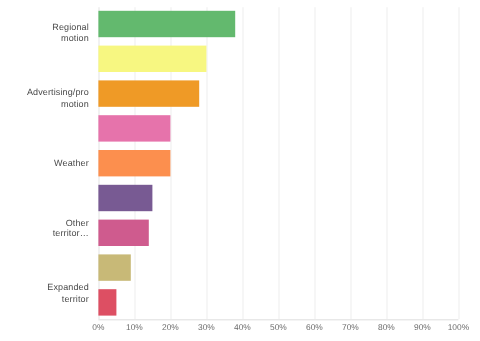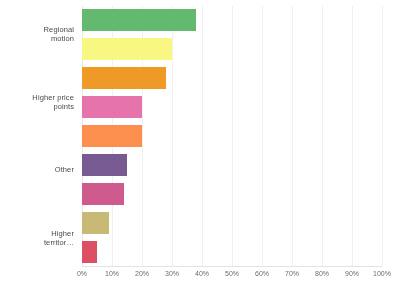--- a/index.html
+++ b/index.html
@@ -110,27 +110,30 @@
 </head>
 <body>
 
 <div id="chart-root">
 
   <div class="label-col">
     <div class="label-cell">
       <span><span>Regional</span><br><span>motion</span></span>
     </div>
     <div class="label-cell">
-      <span><span>Higher price</span><br><span>points</span></span>
+      <span><span>Advertising/pro</span><br><span>motion</span></span>
     </div>
     <div class="label-cell">
-      <span>Other</span>
+      <span>Weather</span>
     </div>
     <div class="label-cell">
-      <span><span>Higher</span><br><span>territor…</span></span>
+      <span><span>Other</span><br><span>territor…</span></span>
+    </div>
+    <div class="label-cell">
+      <span><span>Expanded</span><br><span>territor</span></span>
     </div>
   </div>
 
   <div class="plot-area">
     <div class="grid-layer" id="grid-layer">
         <div class="gridline axis-zero" style="left: 0%;"></div>
         <div class="gridline" style="left: 10%;"></div>
         <div class="gridline" style="left: 20%;"></div>
         <div class="gridline" style="left: 30%;"></div>
         <div class="gridline" style="left: 40%;"></div>

